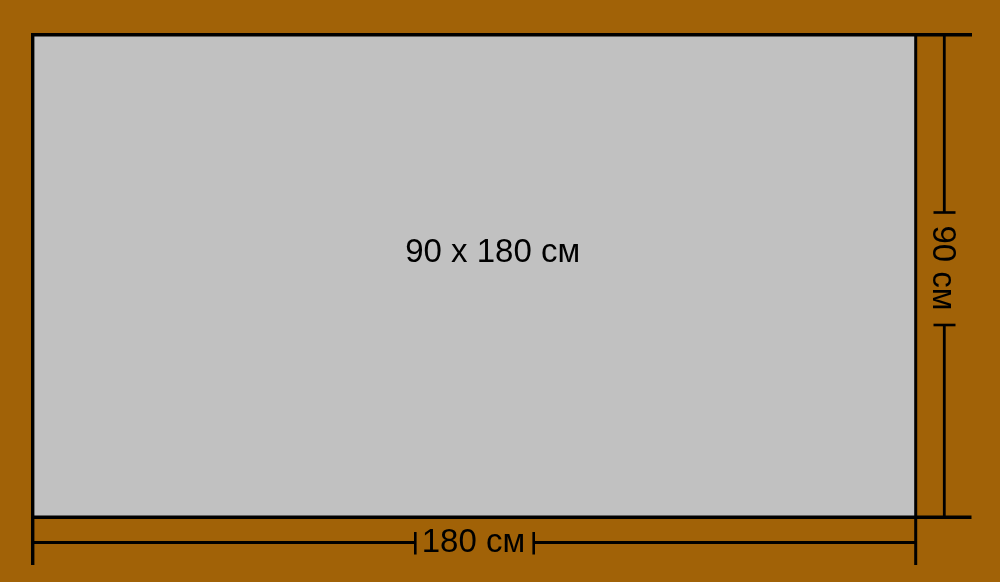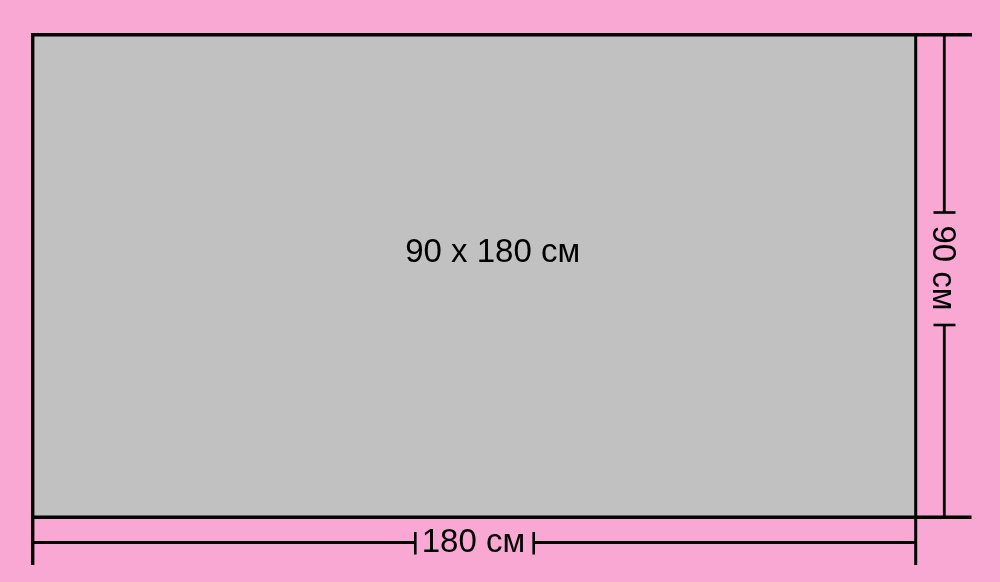--- a/index.html
+++ b/index.html
@@ -1,16 +1,16 @@
 <!DOCTYPE html>
 <html><head>
 <meta charset="utf-8">
 <style>
   html,body{margin:0;padding:0;background:#ffffff;}
-  .page{position:relative;width:1000px;height:582px;background:#f9a8d4;overflow:hidden;
+  .page{position:relative;width:1000px;height:582px;background:#a16207;overflow:hidden;
         font-family:"Liberation Sans",sans-serif;}
 </style>
 </head>
 <body>
 <div class="page">
 <svg width="1000" height="582" viewBox="0 0 1000 582" xmlns="http://www.w3.org/2000/svg">
 
   <rect x="32.7" y="34.7" width="883" height="482" fill="#c1c1c1"></rect>
 
   <line x1="31" y1="34.7" x2="972" y2="34.7" stroke="#000" stroke-width="3.4"></line>

